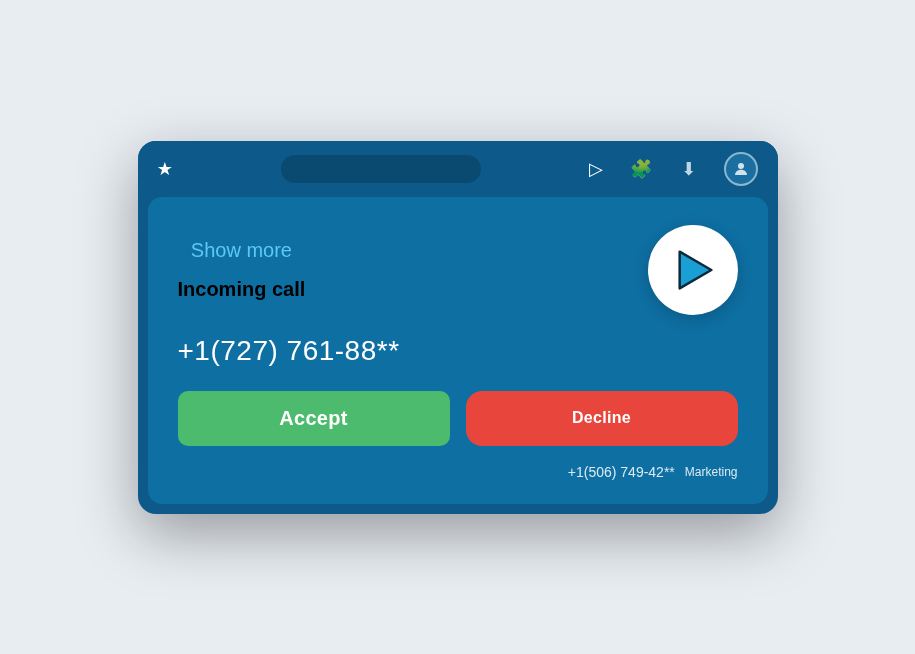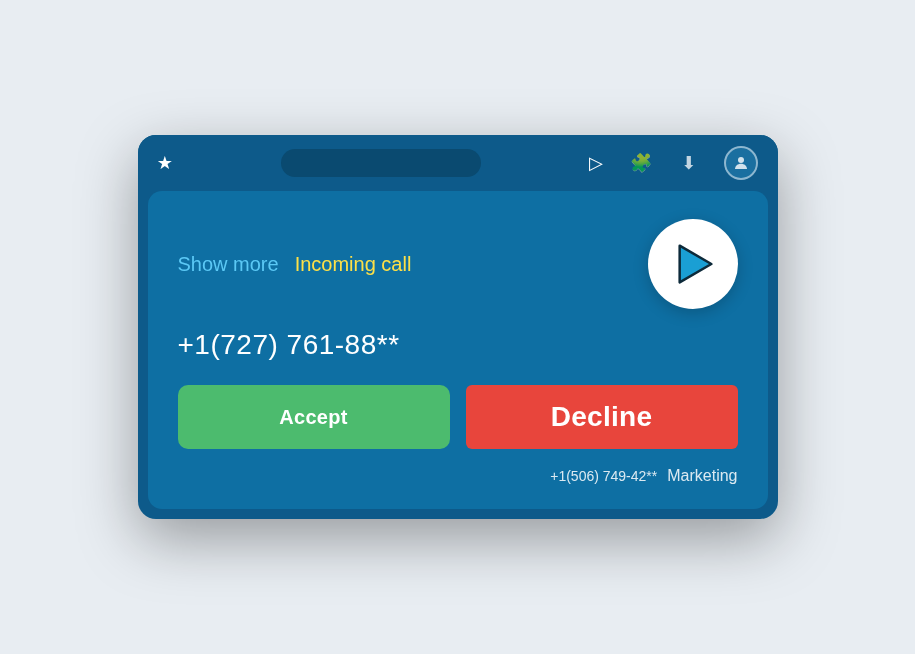--- a/index.html
+++ b/index.html
@@ -71,34 +71,35 @@
       display: flex;
       align-items: center;
       justify-content: space-between;
       margin-bottom: 20px;
     }
 
     .top-labels {
       display: flex;
       align-items: center;
       gap: 16px;
+      flex-direction: column;
     }
 
     .show-more-link {
       color: #5bc8f5;
       font-size: 20px;
       font-weight: 500;
       cursor: pointer;
       text-decoration: none;
     }
 
     .incoming-call-label {
-      color: #fde047;
+      color: #000000;
       font-size: 20px;
-      font-weight: 400;
+      font-weight: 700;
     }
 
     .play-button-circle {
       width: 90px;
       height: 90px;
       border-radius: 50%;
       background: #fff;
       display: flex;
       align-items: center;
       justify-content: center;
@@ -136,43 +137,43 @@
       font-weight: 600;
       cursor: pointer;
       letter-spacing: 0.3px;
     }
 
     .decline-button {
       flex: 1;
       background: #e8453c;
       color: #fff;
       border: none;
-      border-radius: 6px;
+      border-radius: 16px;
       padding: 16px 20px;
-      font-size: 28px;
+      font-size: 16px;
       font-weight: 600;
       cursor: pointer;
       letter-spacing: 0.3px;
     }
 
     .footer-info {
       display: flex;
       justify-content: flex-end;
       align-items: center;
       gap: 10px;
     }
 
     .footer-phone {
       color: rgba(255,255,255,0.85);
       font-size: 14px;
     }
 
     .footer-tag {
       color: rgba(255,255,255,0.85);
-      font-size: 16px;
+      font-size: 12px;
     }
 
     .address-bar {
       background: #0a4a70;
       border-radius: 20px;
       height: 28px;
       margin: 0 80px;
       flex: 1;
       max-width: 200px;
     }

